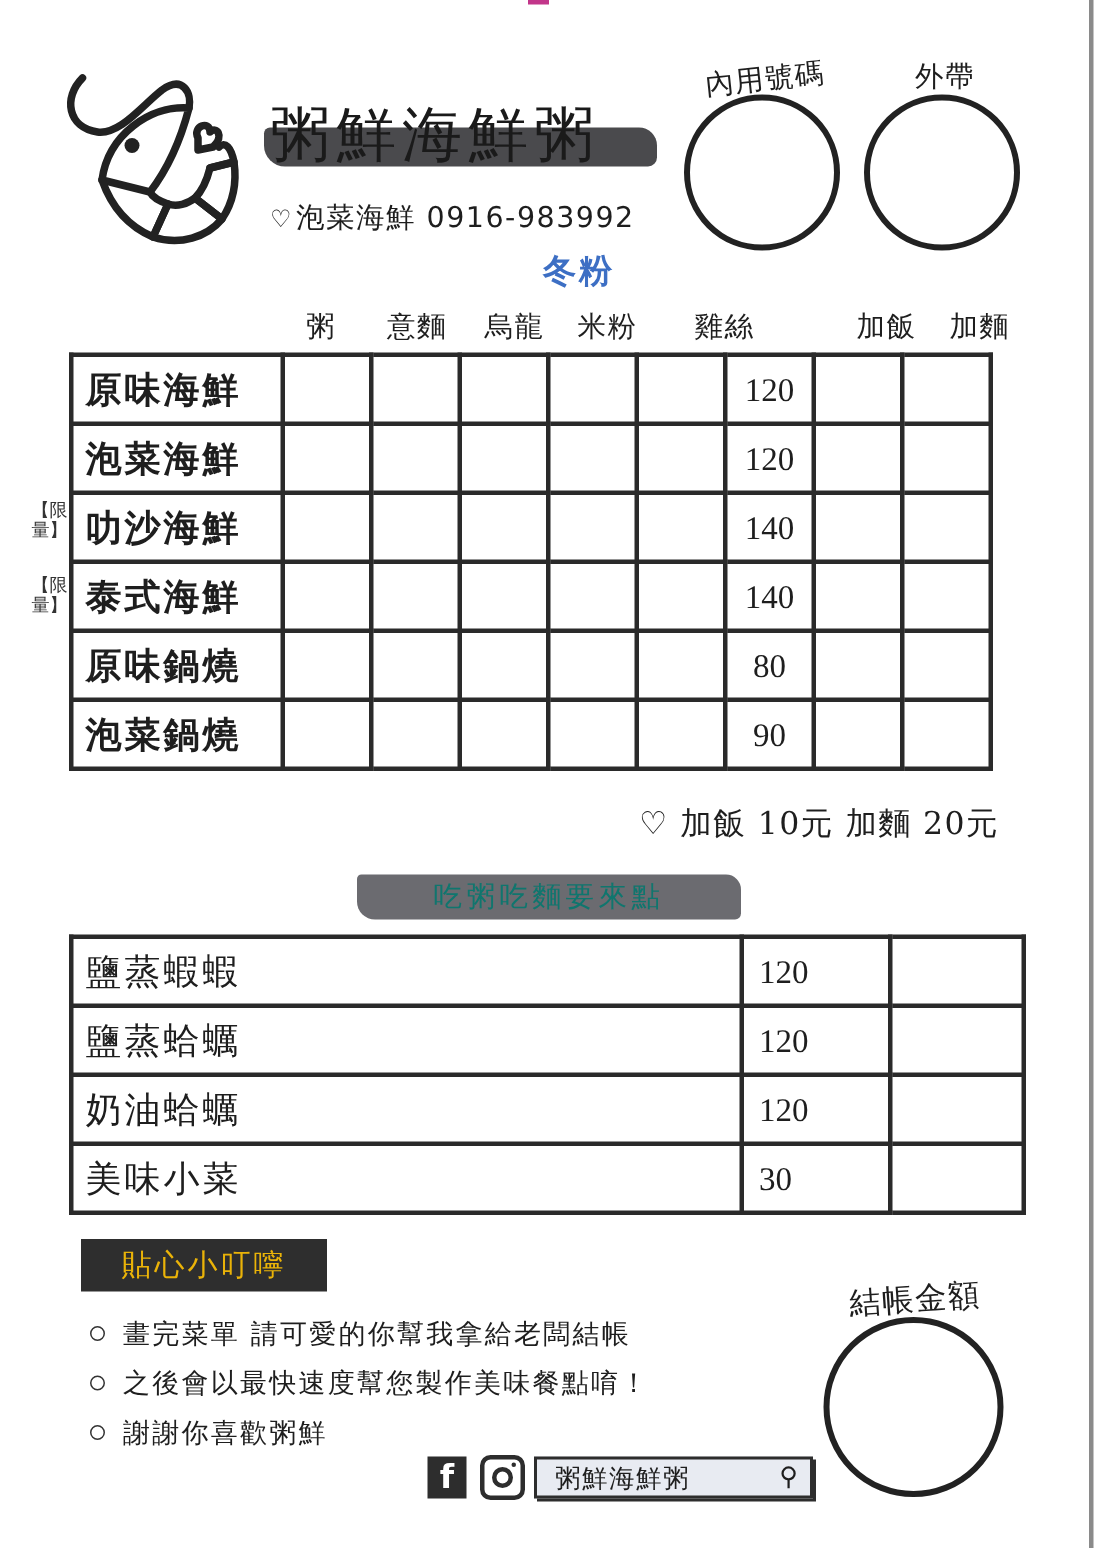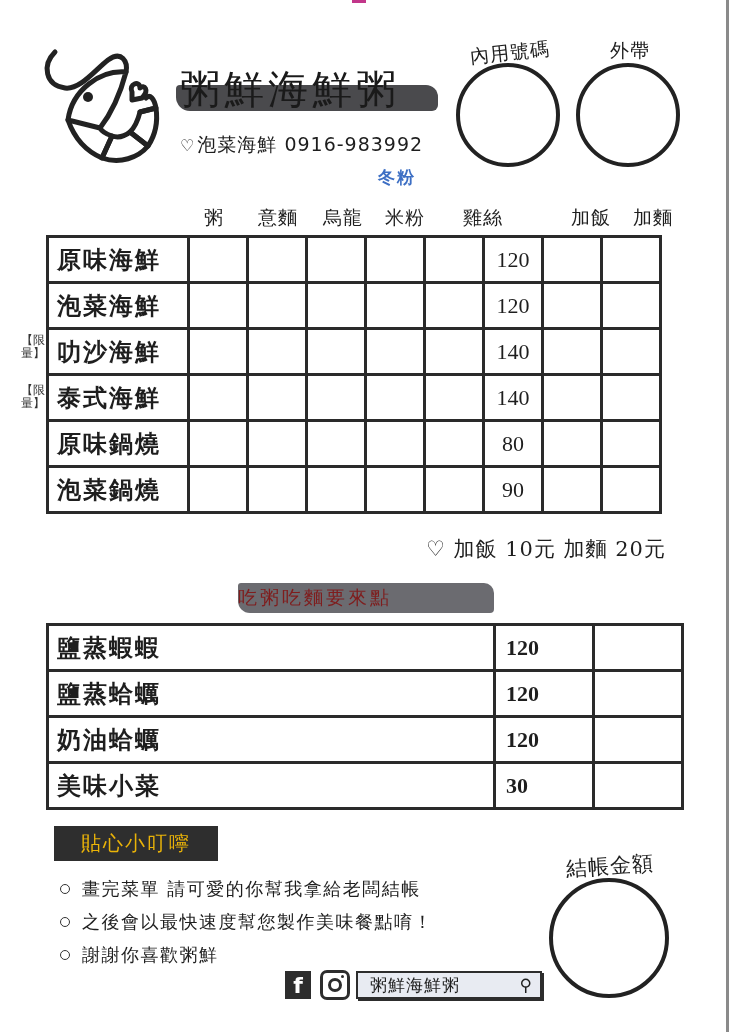--- a/index.html
+++ b/index.html
@@ -9,41 +9,41 @@
   .right-edge { position:absolute; left:726px; top:0; width:3px; height:1032px; background:#8a8a8a; }
   .top-mark { position:absolute; left:352px; top:0; width:14px; height:3px; background:#c2368a; }
 
   
   .logo { left:40px; top:40px; width:130px; height:125px; }
   .brush { position:absolute; background:#4a4a4d; border-radius:4px 12px 6px 14px; }
   .title { left:180px; top:62px; font-size:40px; letter-spacing:4px; color:#1a1a1a; z-index:2;
            font-family:"DejaVu Serif","Liberation Serif",serif; }
   .phone { left:180px; top:132px; font-size:19px; letter-spacing:1px; }
   .phone .heart { font-size:16px; margin-right:2px; }
-  .dongfen { left:378px; top:166px; font-size:17px; color:#3d6fc4; letter-spacing:2px; font-weight:bold; }
+  .dongfen { left:362px; top:166px; font-size:22px; color:#3d6fc4; letter-spacing:2px; font-weight:bold; }
 
   .circle { position:absolute; border:4px solid #222; border-radius:50%; box-sizing:border-box; }
   .circle-label { position:absolute; font-size:19px; letter-spacing:1px; text-align:center; }
 
   
   .colhead { position:absolute; top:205px; font-size:19px; letter-spacing:1px; text-align:center; }
   table.grid { position:absolute; border-collapse:collapse; }
   table.grid td { border:3px solid #2a2a2a; padding:0; }
   .t1 { left:46px; top:235px; }
   .t1 td { height:43px; }
   .t1 td.name { width:130px; font-size:24px; letter-spacing:2px; padding-left:8px; font-family:"DejaVu Serif","Liberation Serif",serif;font-weight:bold; }
   .t1 td.cell { width:56px; }
   .t1 td.price { width:56px; text-align:center; font-size:22px; font-family:"Liberation Serif","DejaVu Serif",serif; }
   .limit { position:absolute; left:21px; font-size:12px; line-height:13px; width:16px; text-align:center; color:#333; }
   .addon-note { left:426px; top:535px; font-size:21px; letter-spacing:1px; font-family:"DejaVu Serif","Liberation Serif",serif; }
 
   .banner { left:238px; top:583px; width:256px; height:30px; background:#6b6b70; border-radius:3px 10px 4px 12px; }
-  .banner-text { left:238px; top:585px; width:256px; font-size:19px; letter-spacing:3px; color:#7f1d1d; }
-
-  .t2 { left:46px; top:623px;font-weight:bold; }
+  .banner-text { left:238px; top:585px; width:256px; text-align:center; font-size:19px; letter-spacing:3px; color:#0f766e; }
+
+  .t2 { left:46px; top:623px; }
   .t2 td { height:43px; }
   .t2 td.name { width:436px; font-size:24px; letter-spacing:2px; padding-left:8px; font-family:"DejaVu Serif","Liberation Serif",serif; }
   .t2 td.price { width:86px; font-size:22px; padding-left:10px; font-family:"Liberation Serif","DejaVu Serif",serif; }
   .t2 td.cell { width:86px; }
 
   .tips-title { left:54px; top:826px; background:#2e2e2e; color:#eab308; font-size:20px; letter-spacing:2px; padding:4px 27px; }
   .tips { left:60px; top:872px; font-size:18px; letter-spacing:1.5px; }
   .tips .tip { height:33px; display:flex; align-items:center; }
   .tips .dot { width:8px; height:8px; border:1.5px solid #333; border-radius:50%; margin-right:12px; }
 

